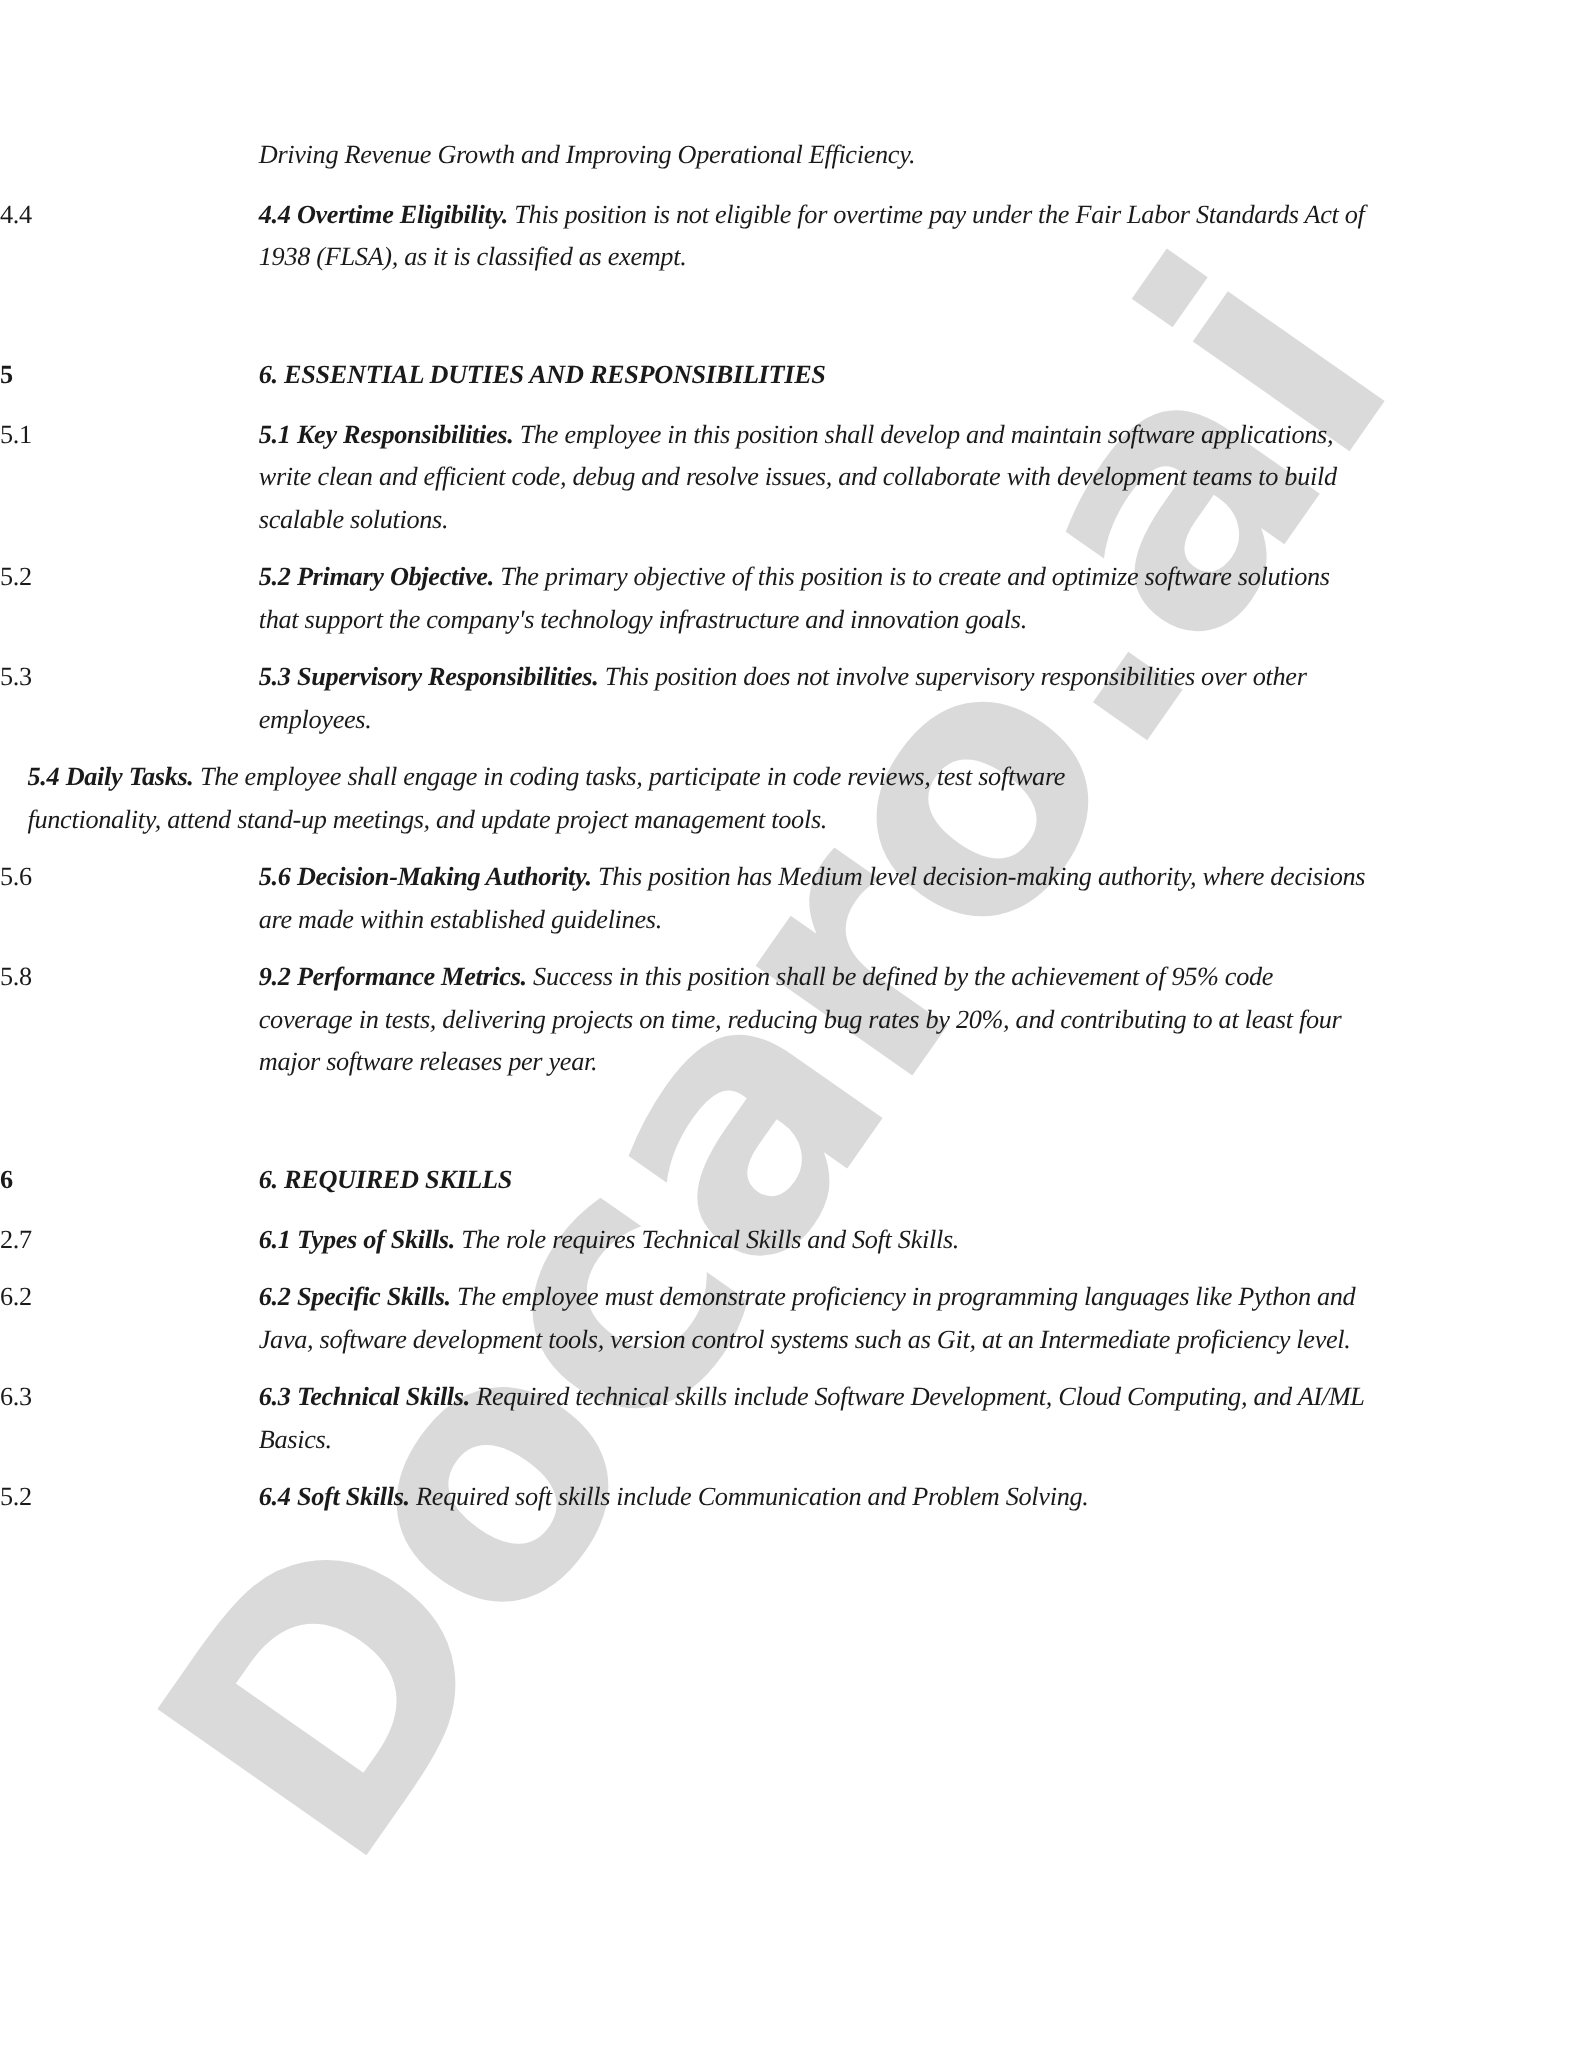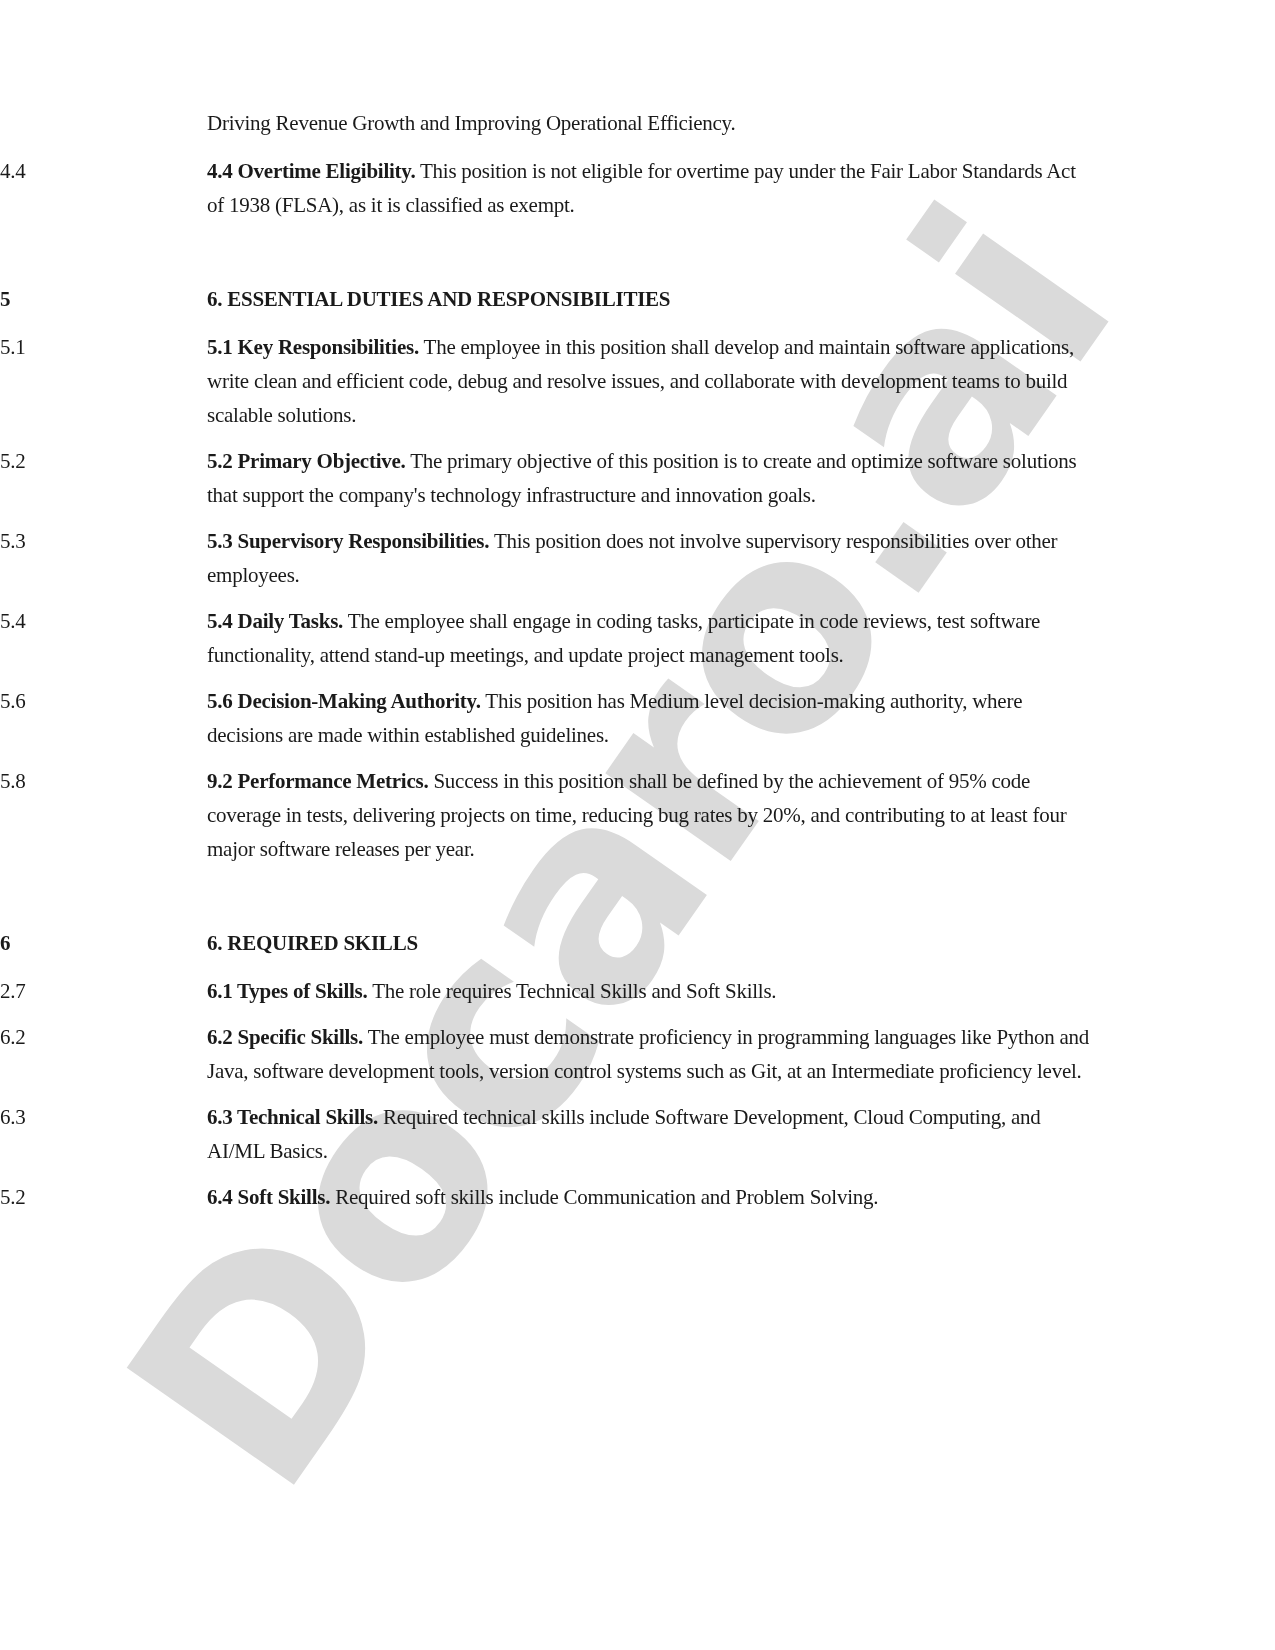--- a/index.html
+++ b/index.html
@@ -41,20 +41,21 @@
     letter-spacing: -0.25px;
     margin-bottom: 12px;
   }
   .row .gutter {
     flex: 0 0 185px;
     text-align: left;
   }
   .row .content {
     margin-left: 22px;
     width: 890px;
+    font-style: italic;
   }
   .row.continuation { margin-bottom: 14px; }
   .row.heading {
     margin-top: 60px;
     margin-bottom: 14px;
     font-weight: bold;
   }
   .row .content b { font-weight: bold; }
 </style>
 </head>
@@ -82,21 +83,20 @@
       </div>
       <div class="row item">
         <div class="gutter">5.2</div>
         <div class="content"><b>5.2 Primary Objective.</b> <span>The primary objective of this position is to create and optimize software solutions that support the company's technology infrastructure and innovation goals.</span></div>
       </div>
       <div class="row item">
         <div class="gutter">5.3</div>
         <div class="content"><b>5.3 Supervisory Responsibilities.</b> <span>This position does not involve supervisory responsibilities over other employees.</span></div>
       </div>
       <div class="row item">
-        <div class="gutter">5.4</div>
         <div class="content"><b>5.4 Daily Tasks.</b> <span>The employee shall engage in coding tasks, participate in code reviews, test software functionality, attend stand-up meetings, and update project management tools.</span></div>
       </div>
       <div class="row item">
         <div class="gutter">5.6</div>
         <div class="content"><b>5.6 Decision-Making Authority.</b> <span>This position has Medium level decision-making authority, where decisions are made within established guidelines.</span></div>
       </div>
       <div class="row item">
         <div class="gutter">5.8</div>
         <div class="content"><b>9.2 Performance Metrics.</b> <span>Success in this position shall be defined by the achievement of 95% code coverage in tests, delivering projects on time, reducing bug rates by 20%, and contributing to at least four major software releases per year.</span></div>
       </div>

